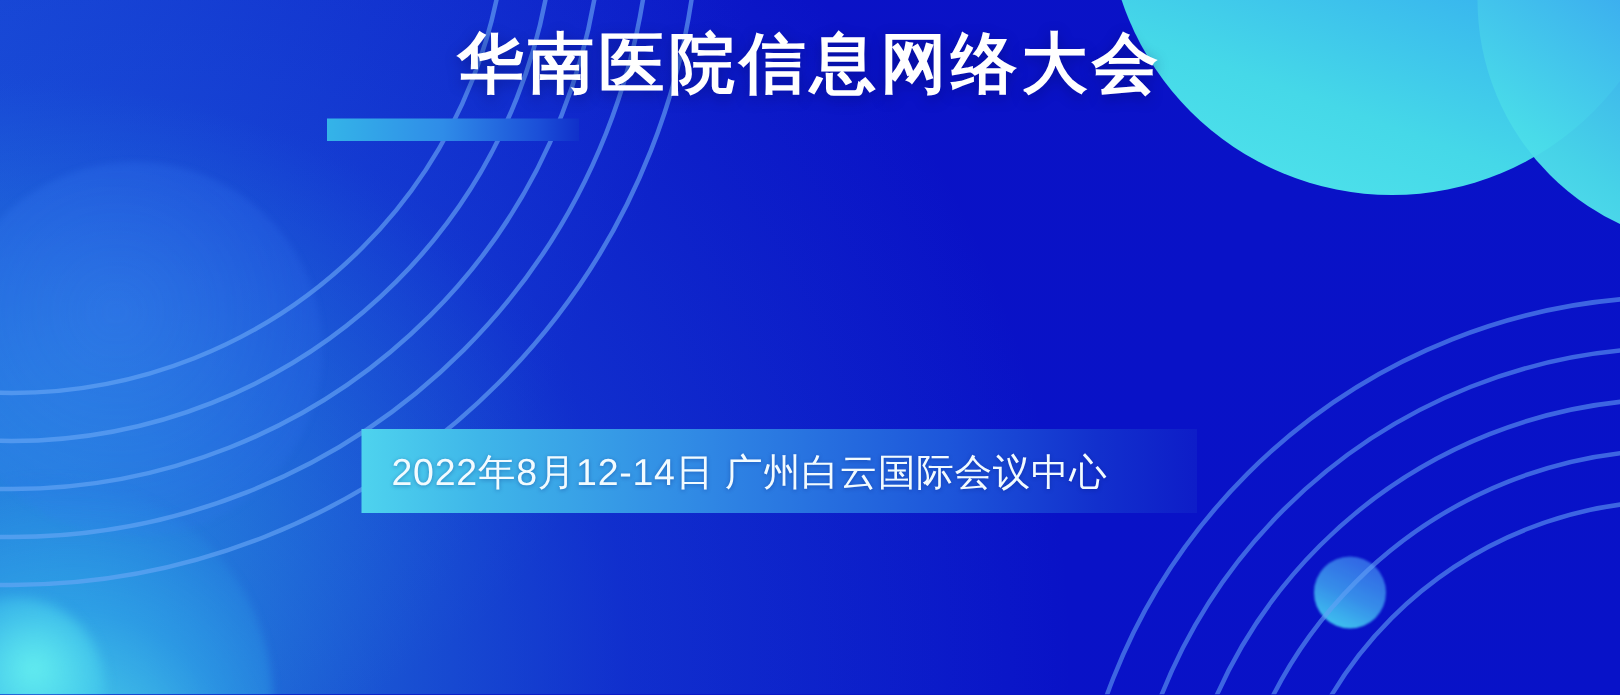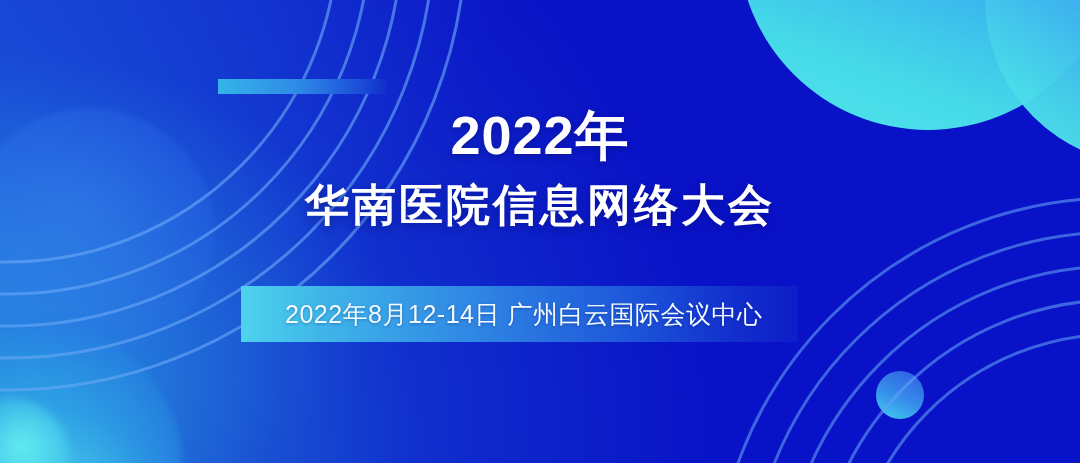--- a/index.html
+++ b/index.html
@@ -98,21 +98,21 @@
     text-shadow:0 3px 9px rgba(0,10,90,0.42);
     white-space:nowrap;
   }
   .subtitle-bar {
     position:absolute;
     left:241px; top:286px; width:557px; height:56px;
     background:linear-gradient(90deg,#4ed3ee 0%,#3fb6e9 14%,#2f86e4 42%,#1d56da 70%,#1230cd 88%,#0e1dc8 100%);
     display:flex; align-items:center;
   }
   .subtitle-text {
-    margin-left:44px;
+    margin-left:20px;
     font-size:25px; color:#f2fbff; font-weight:normal;
     letter-spacing:0.5px; white-space:nowrap;
     text-shadow:0 1px 3px rgba(0,20,110,0.35);
   }
 </style>
 </head>
 <body>
 
 <div id="banner">
 
@@ -143,21 +143,20 @@
         <circle cx="350" cy="350" r="334"></circle>
         <circle cx="350" cy="350" r="368"></circle>
         <circle cx="350" cy="350" r="402"></circle>
       </g>
     </svg>
   </div>
 
   <div class="deco accent-bar"></div>
 
   <div class="content">
-    <div class="year">2022年</div>
     <div class="headline">华南医院信息网络大会</div>
   </div>
 
   <div class="subtitle-bar">
     <span class="subtitle-text">2022年8月12-14日  广州白云国际会议中心</span>
   </div>
 
 </div>
 
 </body></html>

